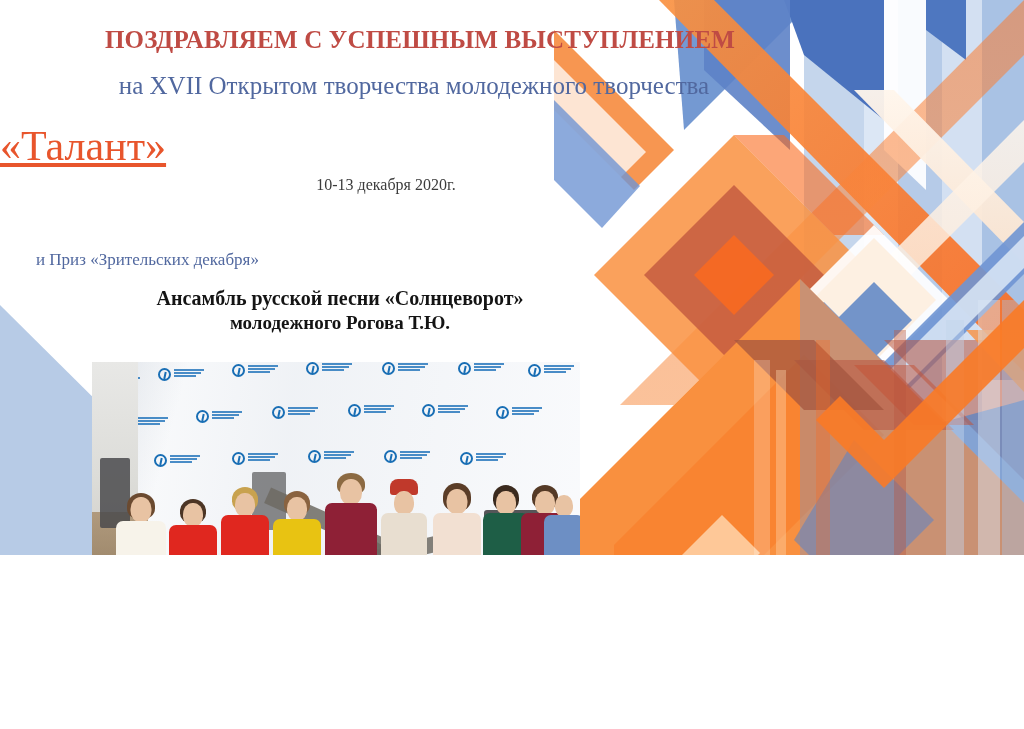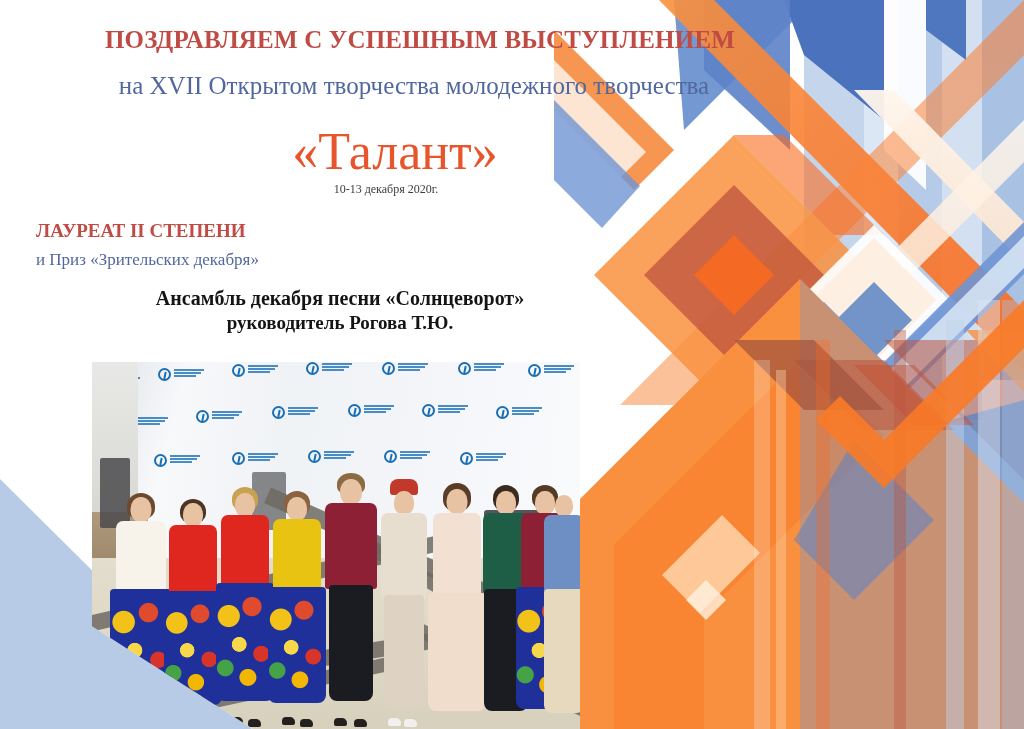--- a/index.html
+++ b/index.html
@@ -2,21 +2,21 @@
 <html lang="ru"><head>
 <meta charset="utf-8">
 <style>
   html,body{margin:0;padding:0;background:#fff;}
   body{
     font-family:"Liberation Serif", serif;
     -webkit-font-smoothing:antialiased;
   }
   #slide{
     position:relative;
-    width:1024px;height:729px;
+    width:1024px;height:555px;
     overflow:hidden;
     background:#ffffff;
   }
 
   
   #deco-right{
     position:absolute; top:0; right:0;
     width:470px; height:729px;
     overflow:hidden;
     pointer-events:none;
@@ -39,29 +39,29 @@
   }
   .line-fest{
     position:absolute; left:0; top:72px; width:828px;
     text-align:center;
     font-size:25px; font-weight:400;
     color:#51689f;
     font-family:"Liberation Serif", serif;
   }
   .line-talant{
     position:absolute; left:0; top:122px; width:790px;
+    font-size:42px; font-weight:400;
+    color:#e8552c;
+    font-family:"Liberation Serif", serif;
+    text-decoration:underline;
+  }
+  .line-date{
+    position:absolute; left:0; top:176px; width:772px;
     text-align:center;
-    font-size:52px; font-weight:400;
-    color:#e8552c;
-    font-family:"Liberation Serif", serif;
-  }
-  .line-date{
-    position:absolute; left:0; top:182px; width:772px;
-    text-align:center;
-    font-size:12px; color:#3c3c3c;
+    font-size:16px; color:#3c3c3c;
     font-family:"Liberation Serif", serif;
   }
   .line-city{
     position:absolute; left:0; top:195px; width:772px;
     text-align:center;
     font-size:14px; color:#3c3c3c;
     font-family:"Liberation Serif", serif;
   }
   .line-laureate{
     position:absolute; left:36px; top:220px;
@@ -570,24 +570,23 @@
 
     <div class="line-congrats">ПОЗДРАВЛЯЕМ С УСПЕШНЫМ ВЫСТУПЛЕНИЕМ</div>
 
     <div class="line-fest">на XVII Открытом творчества молодежного творчества</div>
 
     <div class="line-talant">«Талант»</div>
 
     <div class="line-date">10-13 декабря 2020г.</div>
 
 
-    <div class="line-laureate">ЛАУРЕАТ II СТЕПЕНИ</div>
 
     <div class="line-prize">и Приз «Зрительских декабря»</div>
 
     <div class="perf-block">
-      <div class="perf-2">Ансамбль декабря песни «Солнцеворот»</div>
-      <div class="perf-3">руководитель Рогова Т.Ю.</div>
+      <div class="perf-2">Ансамбль русской песни «Солнцеворот»</div>
+      <div class="perf-3">молодежного Рогова Т.Ю.</div>
     </div>
 
   </div>
 
 </div>
 
 </body></html>

